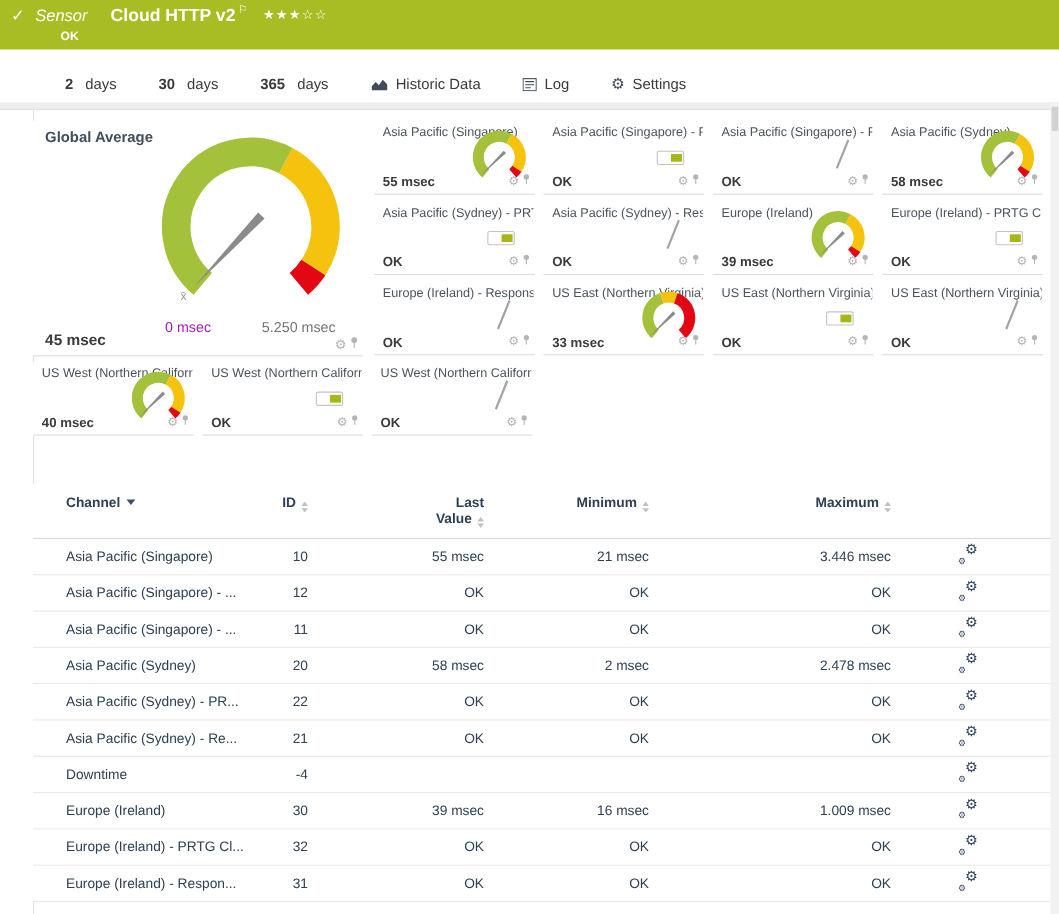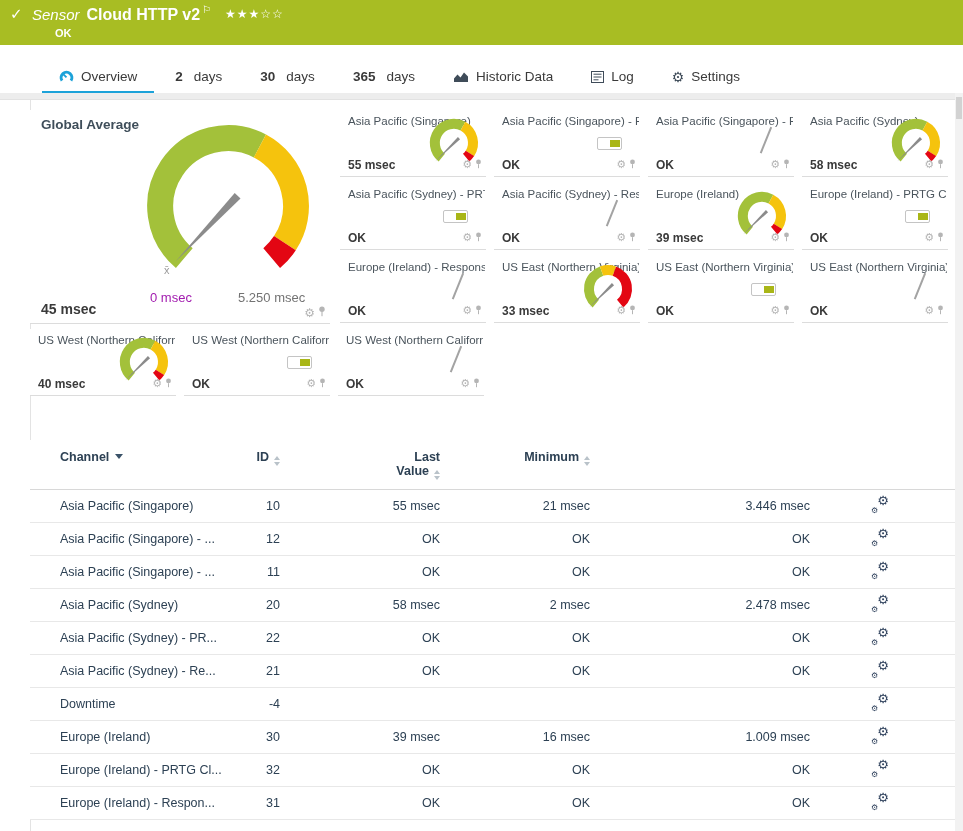--- a/index.html
+++ b/index.html
@@ -9,21 +9,21 @@
   *{box-sizing:border-box}
   html,body{margin:0;padding:0}
   body{width:963px;height:831px;position:relative;overflow:hidden;background:#fff;
        font-family:"Liberation Sans",sans-serif;}
 
   
   .hdr{position:absolute;left:0;top:0;width:963px;height:45px;background:var(--green);color:#fff}
   .hdr .chk{position:absolute;left:10px;top:5px;font-size:15px;font-weight:bold;
             font-family:"DejaVu Sans",sans-serif}
   .hdr .tline{position:absolute;left:32px;top:4px;white-space:nowrap}
-  .hdr .kind{font-style:italic;font-size:15px;margin-right:7px}
+  .hdr .kind{font-style:italic;font-size:15px;margin-right:21px}
   .hdr .sname{font-size:16px;font-weight:bold}
   .hdr .flag{font-size:10px;vertical-align:7px;margin-left:2px;font-family:"DejaVu Sans",sans-serif}
   .hdr .stars{margin-left:14px;font-size:12px;letter-spacing:1px;vertical-align:2px;
               font-family:"DejaVu Sans",sans-serif}
   .hdr .stat{position:absolute;left:55px;top:27px;font-size:11px;font-weight:bold}
 
   
   .tabs{position:absolute;left:0;top:60px;width:963px;height:33px;display:flex;
         align-items:center;padding-left:40px}
   .tab{display:flex;align-items:center;gap:7px;height:33px;padding:0 19px;
@@ -94,29 +94,20 @@
 
 <div class="hdr">
   <span class="chk">✓</span>
   <div class="tline">
     <span class="kind">Sensor</span><span class="sname">Cloud HTTP v2</span><span class="flag">⚐</span><span class="stars">★★★☆☆</span>
   </div>
   <div class="stat">OK</div>
 </div>
 
 <div class="tabs">
-  <div class="tab active">
-    <span class="tic blue">
-        <svg width="15" height="13" viewBox="0 0 16 14">
-          <path d="M3.2 11.5 A5.8 5.8 0 1 1 12.8 11.5" stroke="currentColor" stroke-width="3.2" fill="none"></path>
-          <line x1="8" y1="8" x2="3.6" y2="3.6" stroke="currentColor" stroke-width="2"></line>
-        </svg>
-      </span>
-    <span>Overview</span>
-  </div>
   <div class="tab">
     <b>2</b>
       <span>days</span>
   </div>
   <div class="tab">
     <b>30</b>
       <span>days</span>
   </div>
   <div class="tab">
     <b>365</b>
@@ -400,20 +391,24 @@
       <div>Last</div>
       <div><span>Value</span><span class="si">
             <i class="up"></i>
             <i class="dn"></i>
           </span></div>
     </div>
     <div class="c-min"><span>Minimum</span><span class="si">
           <i class="up"></i>
           <i class="dn"></i>
         </span></div>
+    <div class="c-max"><span>Maximum</span><span class="si">
+          <i class="up"></i>
+          <i class="dn"></i>
+        </span></div>
     <div class="c-act"></div>
   </div>
   <div id="rows">
       <div class="trow">
         <div class="c-ch">Asia Pacific (Singapore)</div>
         <div class="c-id">10</div>
         <div class="c-lv">55 msec</div>
         <div class="c-min">21 msec</div>
         <div class="c-max">3.446 msec</div>
         <div class="c-act"><span class="gears"><span class="g1">⚙</span><span class="g2">⚙</span></span></div>

